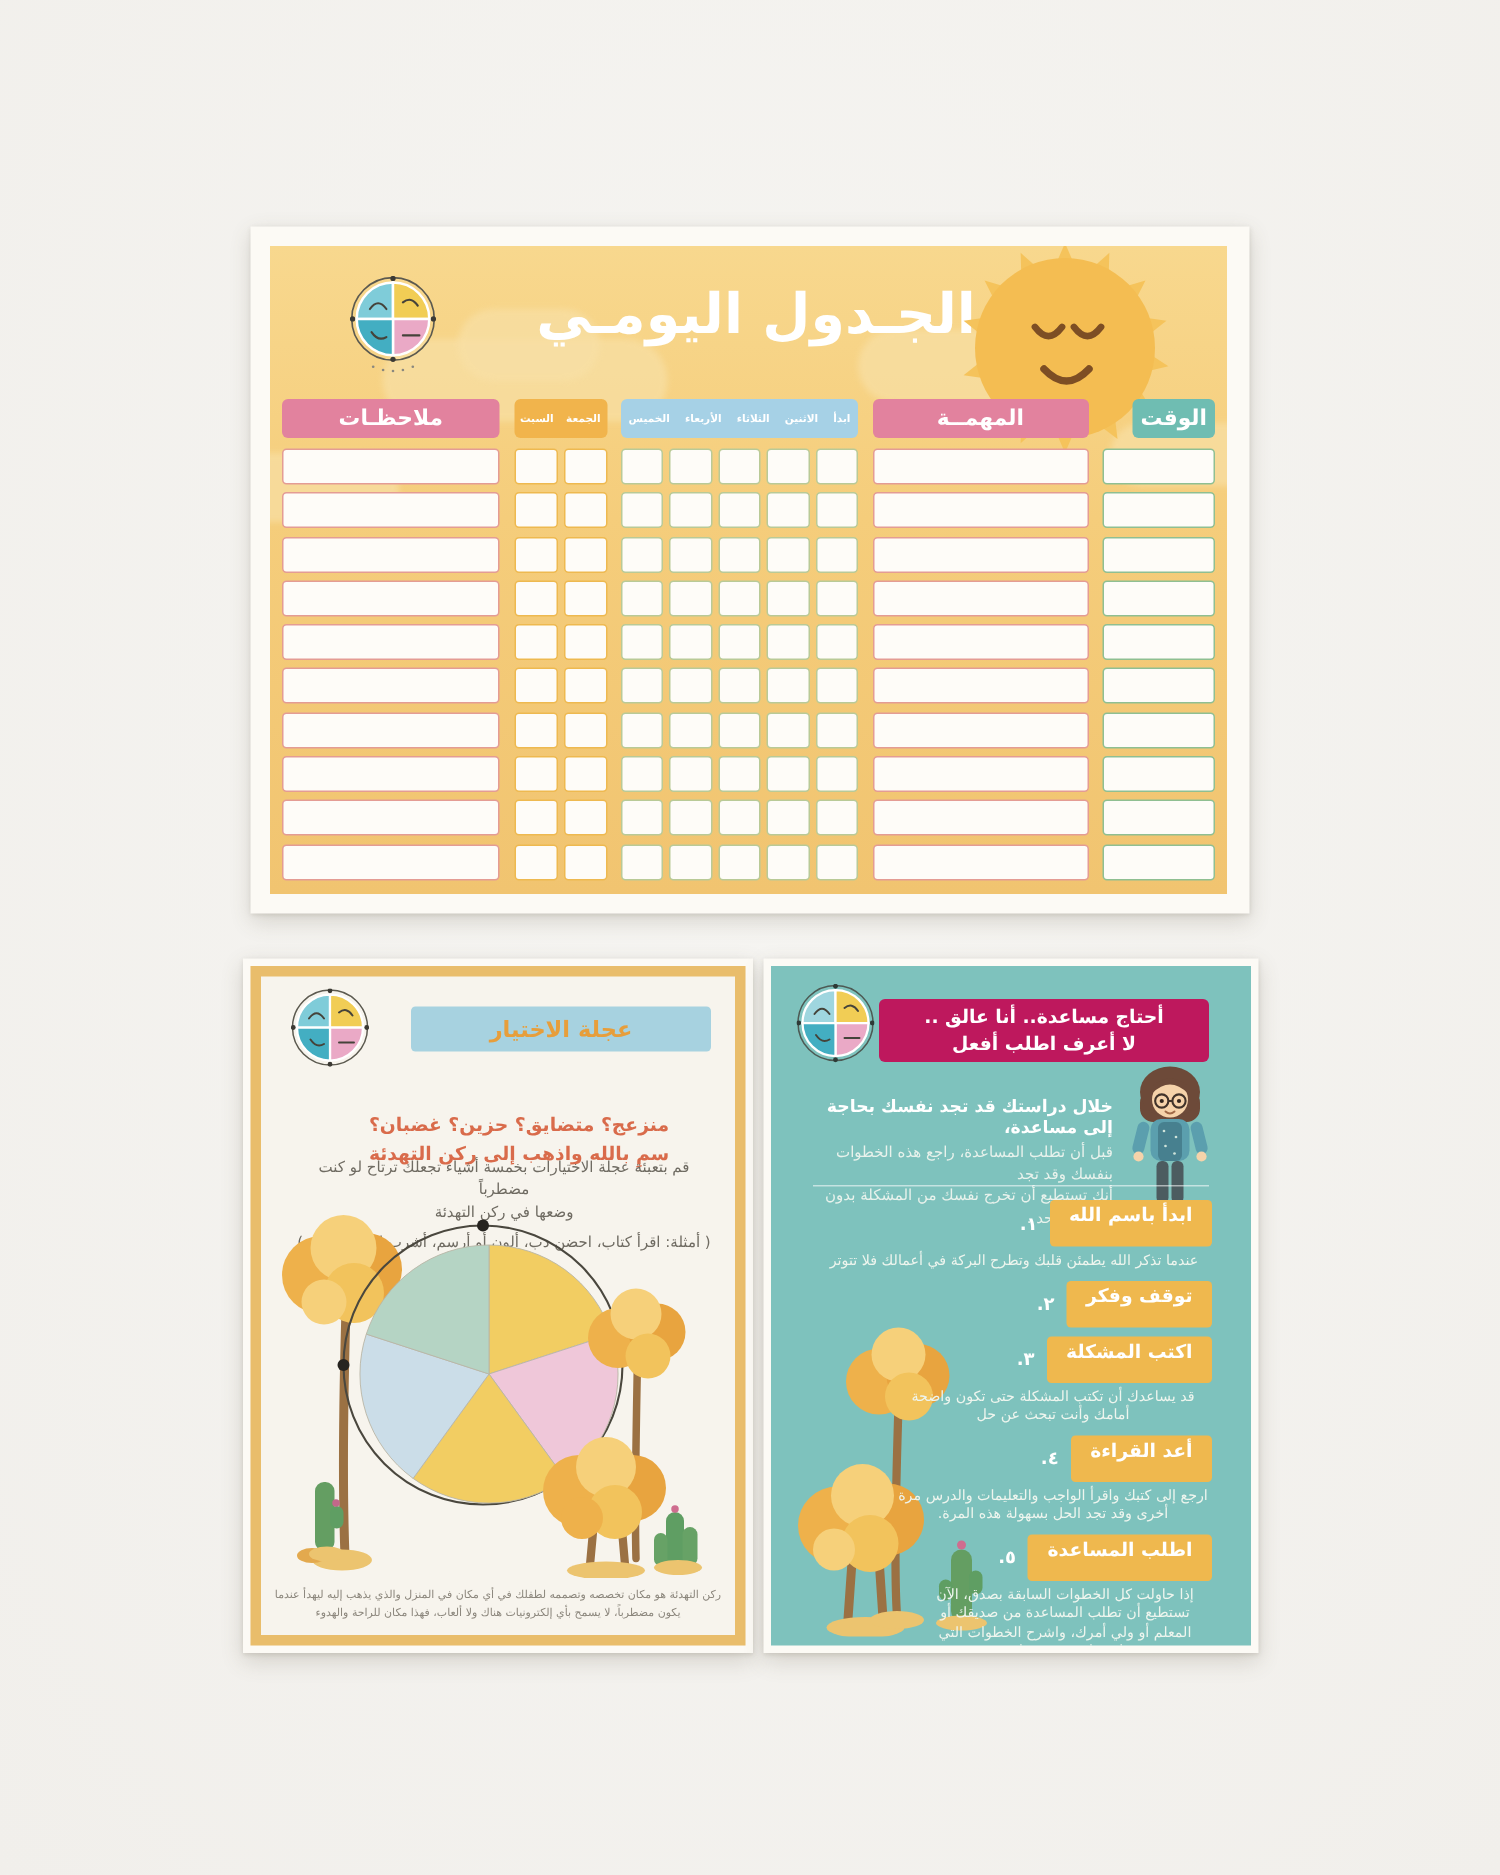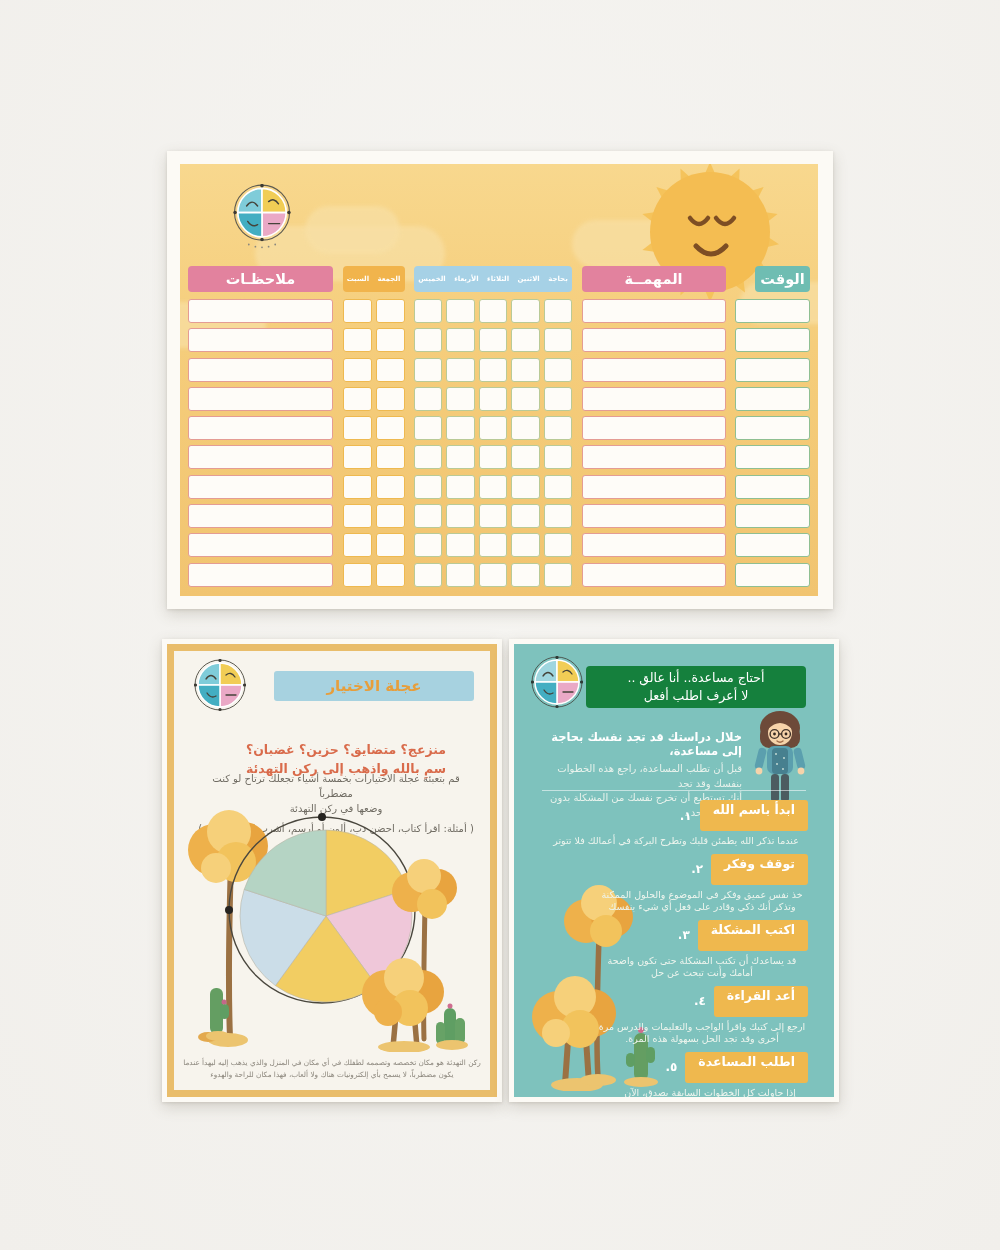--- a/index.html
+++ b/index.html
@@ -55,22 +55,22 @@
   .wheel-gray .examples{margin-top:5px;}
   .wheel-illus{position:absolute;left:0;top:155px;width:302px;height:246px;}
   .wheel-footer{position:absolute;bottom:10px;left:8px;right:8px;text-align:center;direction:rtl;
     color:#8b867c;font-size:7.3px;line-height:1.55;}
 
   
   .card-help{left:509px;top:639px;width:330px;height:463px;}
   .help-inner{position:absolute;inset:5px;background:var(--help-teal-bg,#7ec2bd);overflow:hidden;}
   .help-logo{left:17px;top:12px;width:52px;height:60px;}
   .help-band{position:absolute;left:72px;right:28px;top:22px;height:42px;border-radius:4px;
-    background:#15803d;display:flex;flex-direction:column;align-items:center;justify-content:center;
-    color:#fff;font-size:12.5px;font-weight:normal;line-height:1.45;direction:rtl;}
+    background:#be185d;display:flex;flex-direction:column;align-items:center;justify-content:center;
+    color:#fff;font-size:12.5px;font-weight:bold;line-height:1.45;direction:rtl;}
   .girl-wrap{position:absolute;right:22px;top:64px;width:64px;height:102px;}
   .help-intro{position:absolute;right:92px;left:14px;top:86px;text-align:right;direction:rtl;}
   .help-intro .lead{color:#fff;font-size:11.5px;font-weight:bold;margin-bottom:4px;}
   .help-intro .sub{color:#e8f2ec;font-size:10px;line-height:1.45;}
   .help-divider{position:absolute;left:28px;right:28px;top:146px;height:1px;background:rgba(255,255,255,.55);}
   .help-trees{position:absolute;left:6px;top:235px;width:175px;height:212px;z-index:0;}
   .steps{position:absolute;left:14px;right:26px;top:156px;z-index:1;}
   .step{margin-bottom:6px;}
   .step-head{display:flex;direction:rtl;align-items:center;gap:8px;}
   .chip{background:var(--chip-yellow,#efb84e);color:#fff;font-weight:bold;font-size:12.5px;
@@ -103,20 +103,21 @@
         <circle cx="50.5" cy="26" r="1.6" fill="#3c3a34"></circle>
       <circle cx="26" cy="50.5" r="1.6" fill="#3c3a34"></circle>
         <circle cx="1.5" cy="26" r="1.6" fill="#3c3a34"></circle>
       <circle cx="14" cy="55" r="0.8" fill="#8a887e"></circle>
         <circle cx="20" cy="57" r="0.8" fill="#8a887e"></circle>
       <circle cx="26" cy="57.6" r="0.8" fill="#8a887e"></circle>
         <circle cx="32" cy="57" r="0.8" fill="#8a887e"></circle>
         <circle cx="38" cy="55" r="0.8" fill="#8a887e"></circle>
     </svg>
 
+    <div class="sched-title">الجـدول اليومـي</div>
 
     <svg class="sun-wrap" viewBox="0 0 160 152">
       <g fill="#f5c35b">
         <polygon points="78,4 72,18 84,18" transform="rotate(0,78,74)"></polygon>
         <polygon points="78,4 72,18 84,18" transform="rotate(25,78,74)"></polygon>
         <polygon points="78,4 72,18 84,18" transform="rotate(50,78,74)"></polygon>
         <polygon points="78,4 72,18 84,18" transform="rotate(75,78,74)"></polygon>
         <polygon points="78,4 72,18 84,18" transform="rotate(100,78,74)"></polygon>
         <polygon points="78,4 72,18 84,18" transform="rotate(125,78,74)"></polygon>
         <polygon points="78,4 72,18 84,18" transform="rotate(150,78,74)"></polygon>
@@ -196,21 +197,21 @@
             </div>
             <div class="crow">
               <div class="cell b-orange"></div>
               <div class="cell b-orange"></div>
             </div>
           </div>
       </div>
       <div class="col col-wk5">
         <div class="hdr hdr-blue">
           <div class="daylabels" id="wk5-labels">
-              <span>بحاجة</span>
+              <span>ابدأ</span>
               <span>الاثنين</span>
               <span>الثلاثاء</span>
               <span>الأربعاء</span>
               <span>الخميس</span>
             </div>
         </div>
         <div class="cells" id="cells-wk5">
             <div class="crow">
               <div class="cell b-green"></div>
               <div class="cell b-green"></div>
@@ -508,21 +509,20 @@
       <span class="step-num">١.</span>
     </div>
     <div class="step-body">عندما تذكر الله يطمئن قلبك وتطرح البركة في أعمالك فلا تتوتر</div>
   </div>
 
   <div class="step">
     <div class="step-head">
       <span class="chip step-title">توقف وفكر</span>
       <span class="step-num">٢.</span>
     </div>
-    <div class="step-body">خذ نفس عميق وفكر في الموضوع والحلول الممكنة وتذكر أنك ذكي وقادر على فعل أي شيء بنفسك</div>
   </div>
 
   <div class="step">
     <div class="step-head">
       <span class="chip step-title">اكتب المشكلة</span>
       <span class="step-num">٣.</span>
     </div>
     <div class="step-body">قد يساعدك أن تكتب المشكلة حتى تكون واضحة أمامك وأنت تبحث عن حل</div>
   </div>
 

